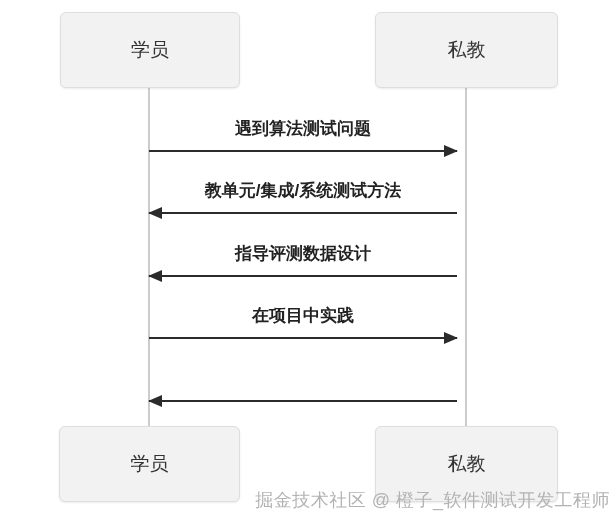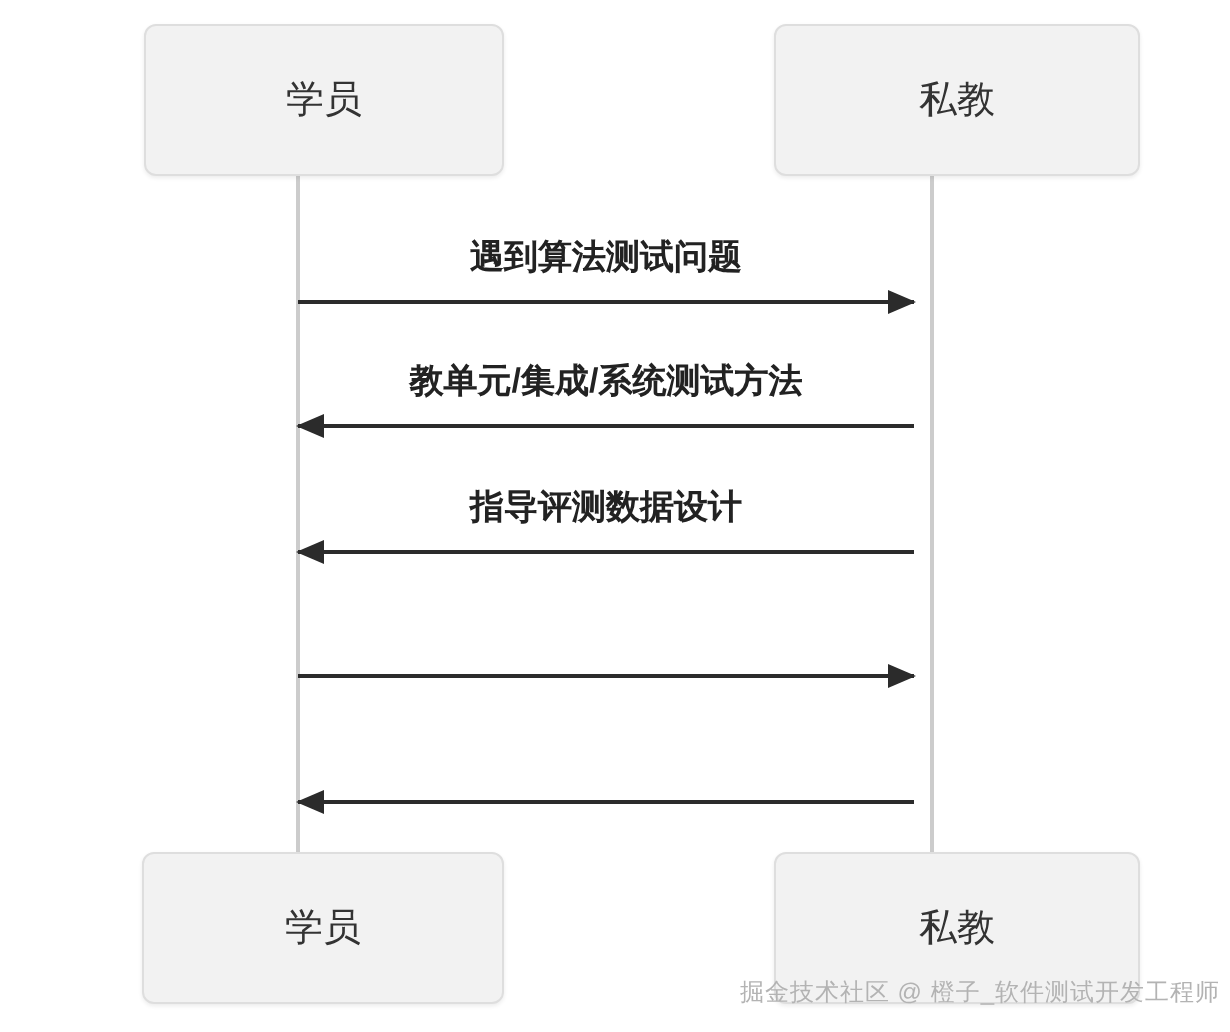--- a/index.html
+++ b/index.html
@@ -14,21 +14,20 @@
     position:absolute;
     height:76px;
     background:#f2f2f2;
     border:1px solid #dedede;
     border-radius:6px;
     box-shadow:0 1px 2px rgba(0,0,0,0.08);
     display:flex;align-items:center;justify-content:center;
     font-size:19px;color:#333333;
     box-sizing:border-box;
     z-index:2;
-    margin-left:12px;
   }
   .box-top-left{left:60px;top:12px;width:180px;}
   .box-top-right{left:375px;top:12px;width:183px;}
   .box-bottom-left{left:59px;top:426px;width:181px;}
   .box-bottom-right{left:375px;top:426px;width:183px;}
   .lifeline{
     position:absolute;
     top:88px;height:339px;width:2px;
     background:#cccccc;
     z-index:1;
@@ -67,21 +66,21 @@
     border-right:14px solid #2b2b2b;
   }
   .msg-1{top:116px;}
   .msg-2{top:178px;}
   .msg-3{top:241px;}
   .msg-4{top:303px;}
   .msg-5{top:366px;}
   .watermark{
     position:absolute;
     right:5px;top:488px;
-    font-size:12px;color:#b3b3b3;
+    font-size:18px;color:#b3b3b3;
     letter-spacing:0.5px;
     white-space:nowrap;
     z-index:4;
   }
 </style>
 </head>
 <body>
 
 <div id="stage">
 
@@ -104,20 +103,21 @@
     <div class="msg-label">指导评测数据设计</div>
     <div class="msg-line" data-dir="left"></div>
   </div>
 
   <div class="message msg-2">
     <div class="msg-label">教单元/集成/系统测试方法</div>
     <div class="msg-line" data-dir="left"></div>
   </div>
 
   <div class="message msg-4">
+    <div class="msg-label">在项目中实践</div>
     <div class="msg-line" data-dir="right"></div>
   </div>
 
   <div class="message msg-5">
     <div class="msg-line" data-dir="left"></div>
   </div>
 
   <div class="actor-box box-bottom-left">
     <span>学员</span>
   </div>

